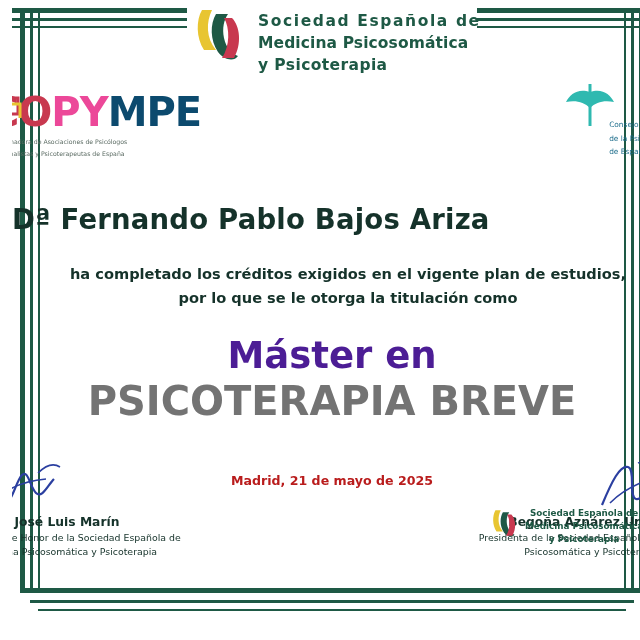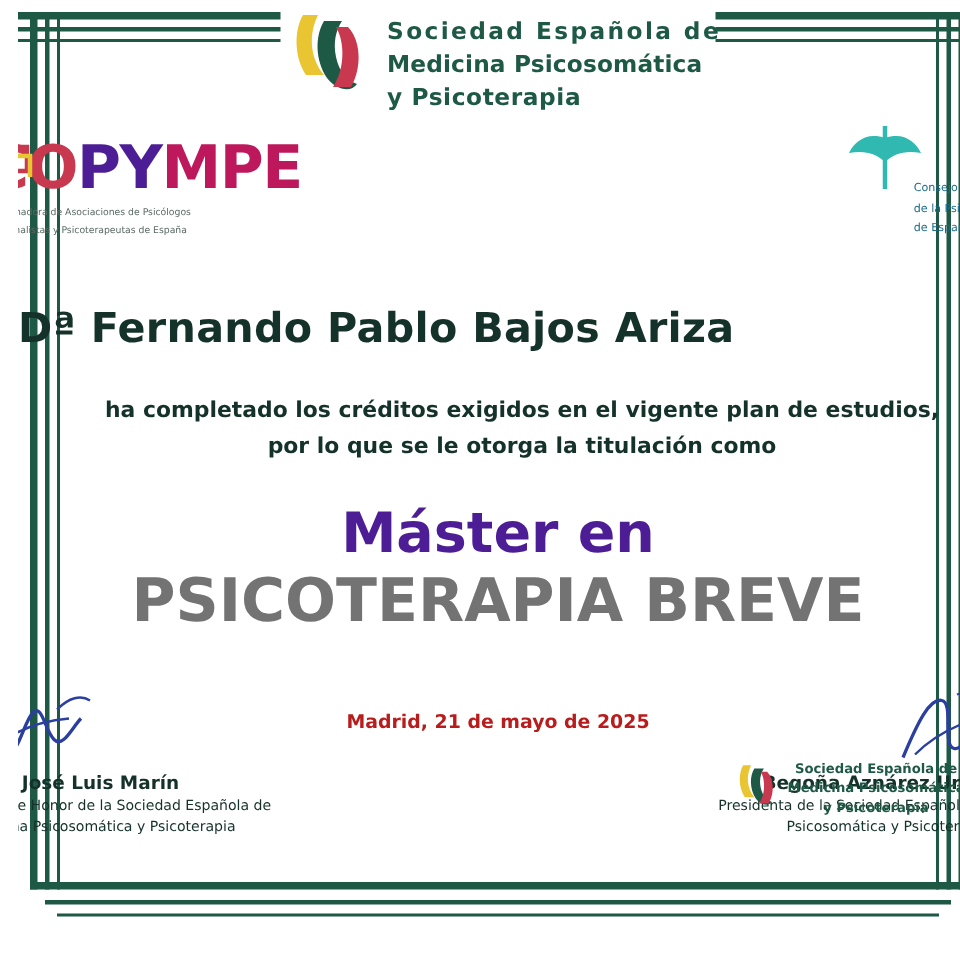--- a/index.html
+++ b/index.html
@@ -250,21 +250,21 @@
   </div>
 
   <div class="copympe">
     <div class="copympe-mark">
       <svg width="26" height="34" viewBox="0 0 26 34">
         <path d="M4 4 L4 30 L12 30 L12 20 L20 20 L20 4 Z" fill="none" stroke="#c8384f" stroke-width="3"></path>
         <path d="M14 10 L22 10 L22 24" fill="none" stroke="#e8c531" stroke-width="3"></path>
       </svg>
     </div>
     <div class="copympe-word">
-      <span style="color:#c8384f">CO</span><span style="color:#4c1d95">PY</span><span style="color:#be185d">MPE</span>
+      <span style="color:#c8384f">CO</span><span style="color:#ec4899">PY</span><span style="color:#0c4a6e">MPE</span>
     </div>
     <div class="copympe-sub">
       <div>Coordinadora de Asociaciones de Psicólogos</div>
       <div>Psicoanalistas y Psicoterapeutas de España</div>
     </div>
   </div>
 
   <div class="consejo">
     <div style="position:absolute;left:4px;top:0;">
       <svg width="52" height="46" viewBox="0 0 52 46">

